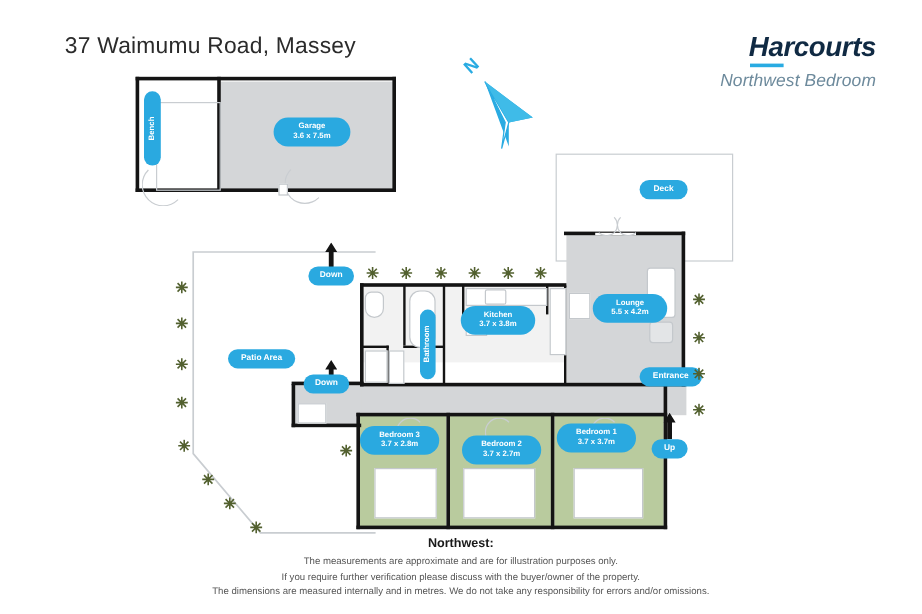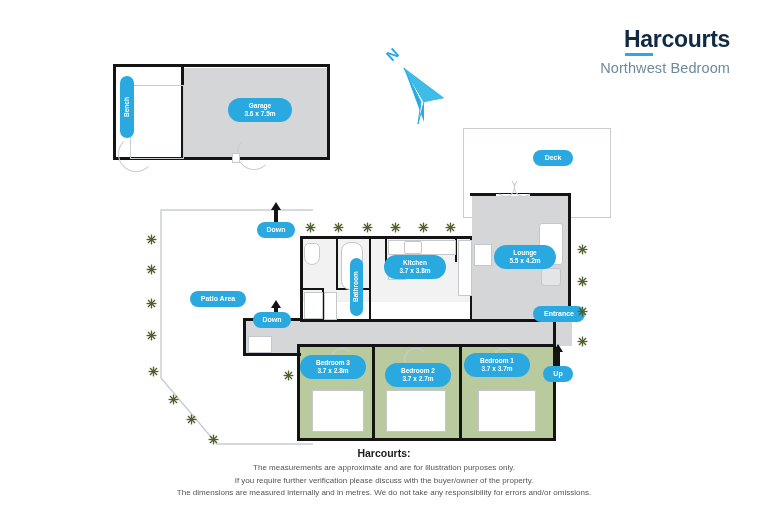--- a/index.html
+++ b/index.html
@@ -10,21 +10,21 @@
     color:#333;
   }
   #stage{position:relative;width:768px;height:512px;}
 
   
   .title{
     position:absolute;left:54px;top:28px;
     font-size:19px;font-weight:400;color:#2b2b2b;
     letter-spacing:.2px;white-space:nowrap;
   }
-  .brand{position:absolute;right:38px;top:28px;text-align:right;}
+  .brand{position:absolute;right:38px;top:28px;text-align:right;font-style:italic;}
   .brand-main{
     font-size:23px;font-weight:bold;color:#102a43;
     letter-spacing:-.3px;line-height:1;display:inline-block;
     position:relative;padding-bottom:5px;
   }
   .brand-underline{
     position:absolute;left:1px;bottom:0;width:28px;height:3px;
     background:#29abe2;
   }
   .brand-sub{
@@ -81,20 +81,21 @@
   }
   .disclaimer p{
     margin:1px 16px;font-size:8px;color:#555;line-height:1.45;
   }
 </style>
 </head>
 <body>
 
 <div id="stage">
 
+  <div class="title">37 Waimumu Road, Massey</div>
 
   <div class="brand">
     <div class="brand-main">
       <span>Harcourts</span>
       <span class="brand-underline"></span>
     </div>
     <div class="brand-sub">Northwest Bedroom</div>
   </div>
 
   <div class="plan">
@@ -434,19 +435,19 @@
           <line x1="1" y1="10" x2="19" y2="10"></line>
           <line x1="3.6" y1="3.6" x2="16.4" y2="16.4"></line>
           <line x1="16.4" y1="3.6" x2="3.6" y2="16.4"></line>
         </g>
         <circle cx="10" cy="10" r="3.4" fill="#52602f"></circle>
     </svg>
 
   </div>
 
   <div class="disclaimer">
-    <h4>Harcourts:</h4>
+    <h4>Northwest:</h4>
     <p>The measurements are approximate and are for illustration purposes only.</p>
     <p>If you require further verification please discuss with the buyer/owner of the property.</p>
     <p>The dimensions are measured internally and in metres. We do not take any responsibility for errors and/or omissions.</p>
   </div>
 
 </div>
 
 </body></html>

